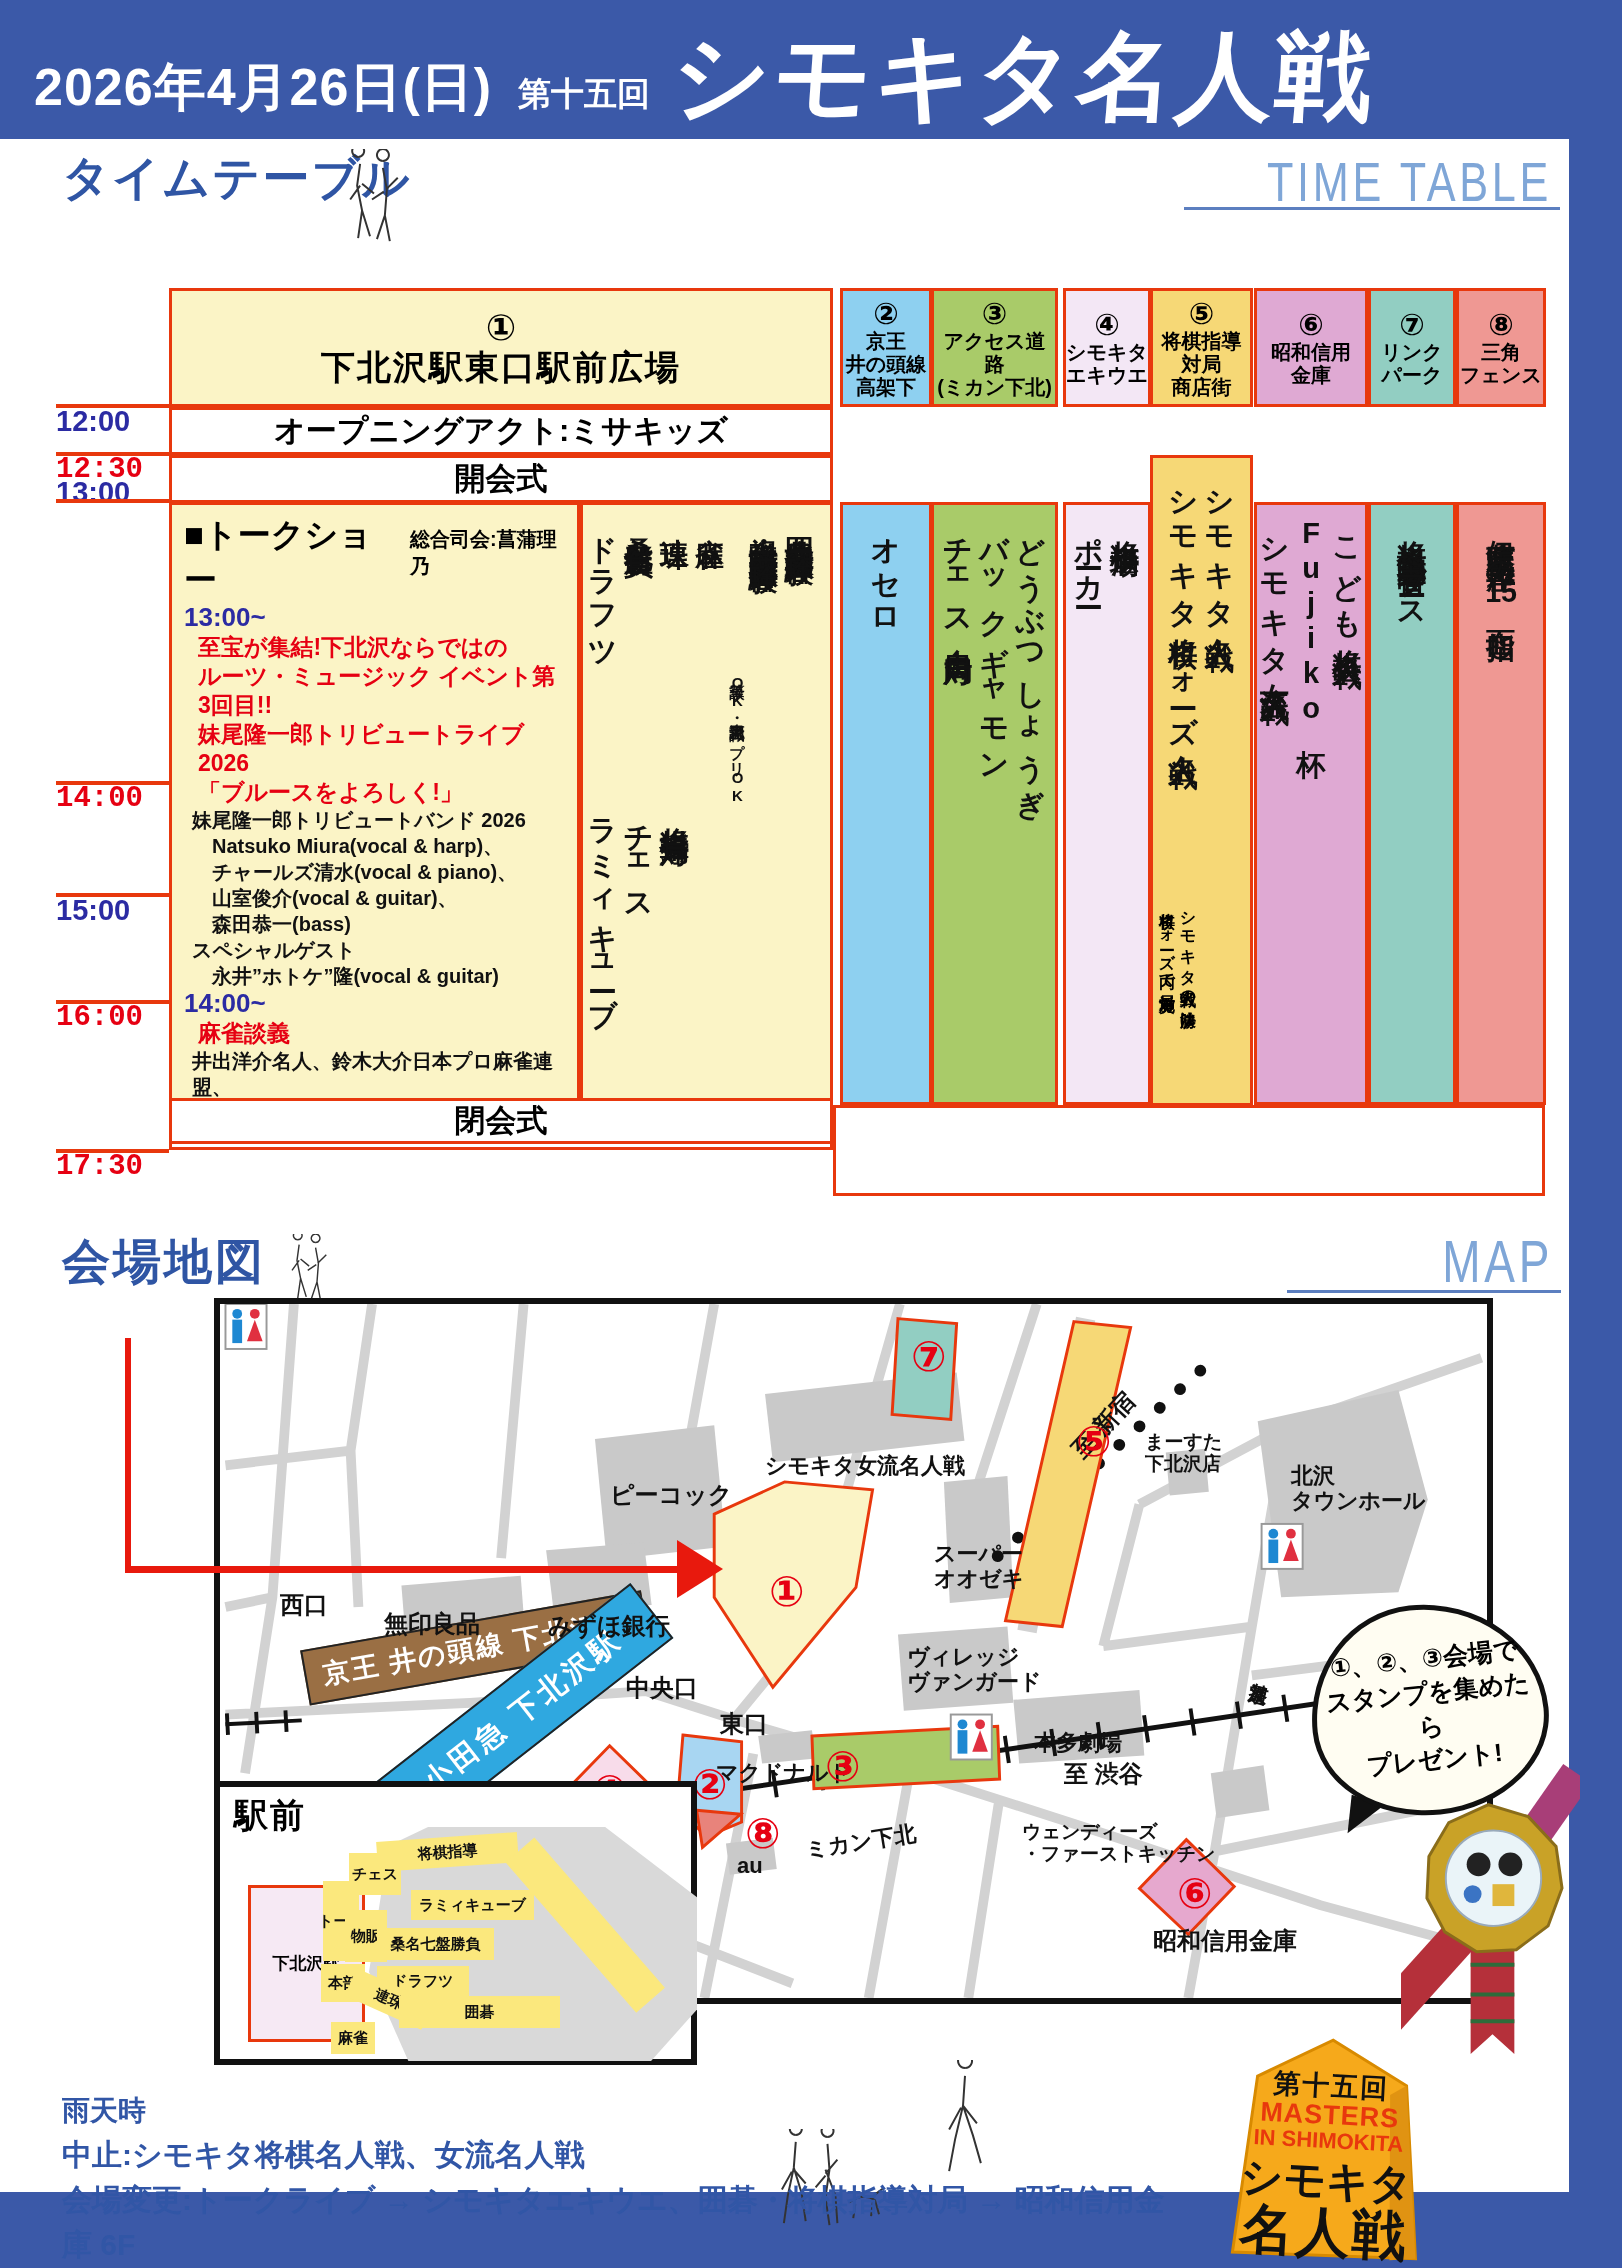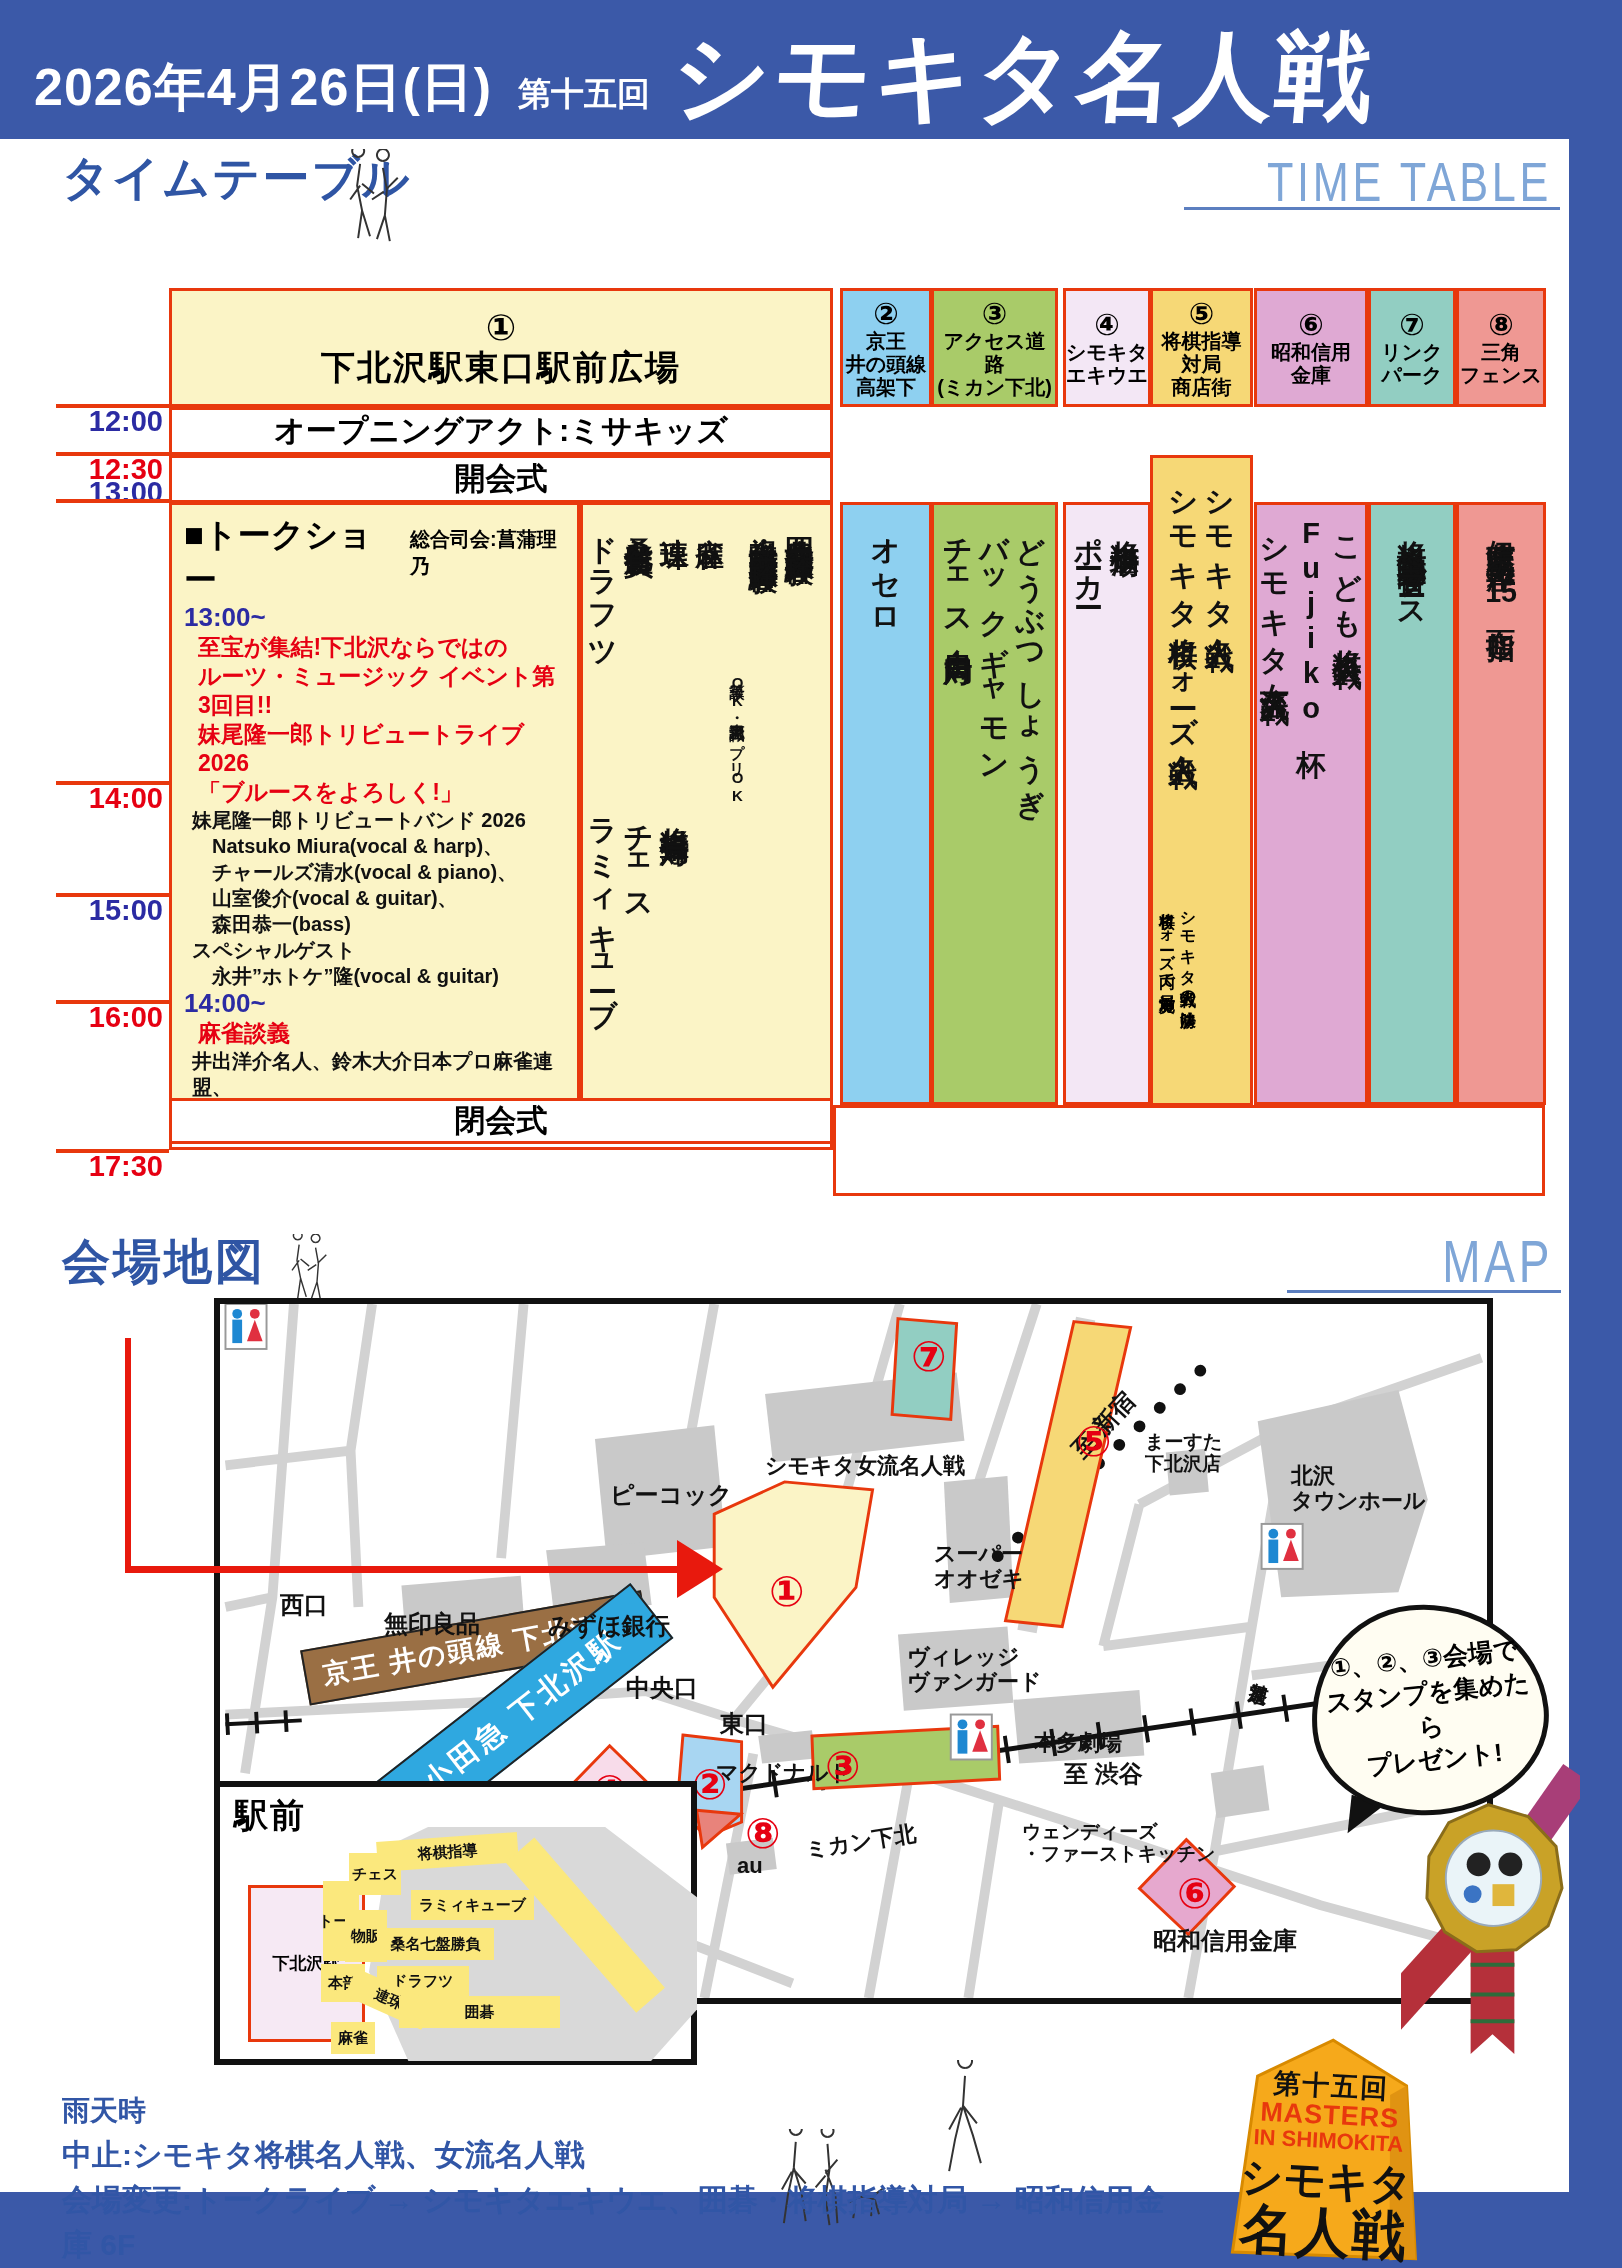--- a/index.html
+++ b/index.html
@@ -43,22 +43,22 @@
   .v7 { left:1368px; width:88px;  background:#92CEC2; }
   .v8 { left:1456px; width:90px;  background:#EF9893; }
 
   .rowbox { left:169px; width:664px; background:#fff; text-align:center; font-weight:900; font-size:31px; display:flex; align-items:center; justify-content:center; }
   .r1200 { top:407px; height:48px; }
   .r1230 { top:455px; height:48px; }
   .rkai  { top:1105px; height:45px; }
   .rclose{ top:1098px; height:46px; }
   .rblank{ left:833px; top:1105px; width:712px; height:91px; background:#fff; }
 
-  .tlab { width:107px; left:56px; text-align:right; font-size:29px; font-weight:900; }
-  .t-blue { color:#2B2BA3; } .t-red { color:#E60012; }
+  .tlab { width:107px; left:56px; font-size:29px; font-weight:900; }
+  .t-blue { color:#2B2BA3; } .t-red { color:#E60012;font-family:Liberation Mono, monospace; }
   .tick { left:56px; width:113px; height:4px; background:#E8380D; }
 
   
   .talk { left:169px; top:502px; width:411px; height:603px; background:#FBF4C6; padding:8px 10px 0 12px; overflow:hidden; }
   .talk-title-row { display:flex; align-items:baseline; gap:18px; }
   .talk-title { font-size:33px; font-weight:900; }
   .talk-mc { font-size:20px; font-weight:900; }
   .tt-time { color:#2B2BA3; font-size:26px; font-weight:900; line-height:1.15; }
   .tt-red { color:#E60012; font-size:23px; font-weight:900; line-height:1.26; padding-left:14px; }
   .tt-blk { color:#111; font-size:20px; font-weight:900; line-height:1.3; padding-left:8px; }

